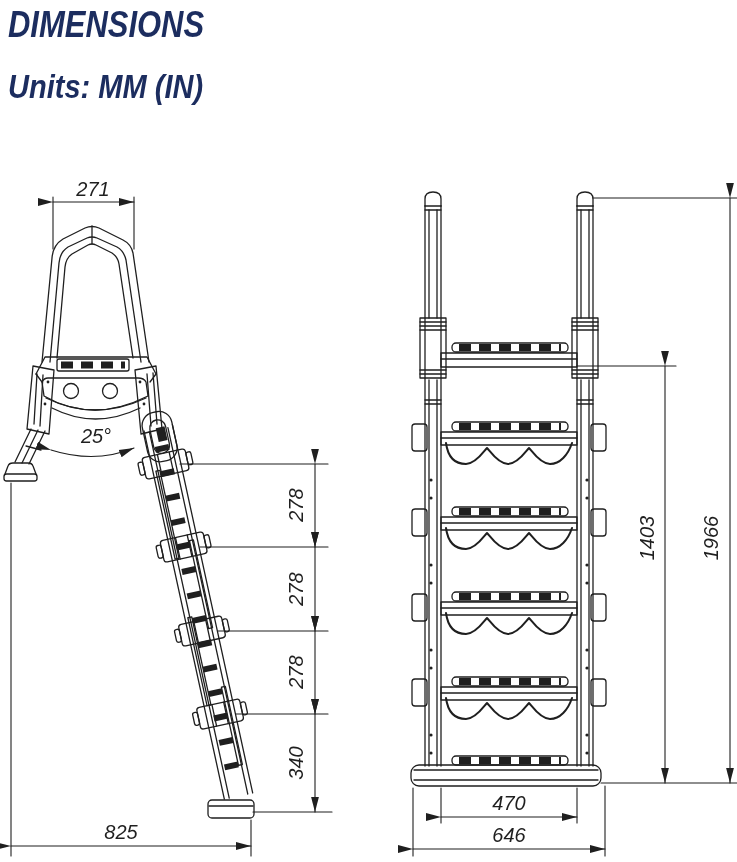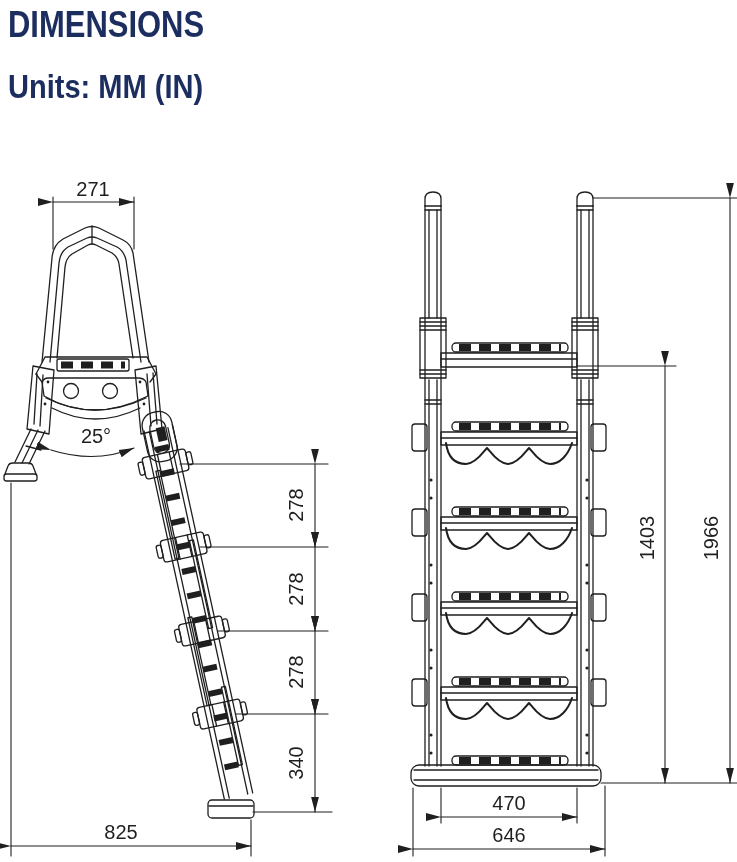--- a/index.html
+++ b/index.html
@@ -1,17 +1,17 @@
 <!DOCTYPE html>
 <html style="--c-title: #1c2d5f; --c-line: #1f1f1f;"><head>
 <meta charset="utf-8">
 <style>
   html,body{margin:0;padding:0;background:#fff;}
   #stage{position:relative;width:737px;height:862px;background:#fff;overflow:hidden;
-         font-family:"Liberation Sans",sans-serif;}
+         font-family:"Liberation Sans",sans-serif;font-style:italic;}
   .title{position:absolute;left:8px;top:4px;font-size:36px;font-weight:bold;
          color:var(--c-title,#1c2d5f);transform:scaleX(.86);transform-origin:0 0;
          letter-spacing:0px;white-space:nowrap;}
   .units{position:absolute;left:8px;top:68px;font-size:33px;font-weight:bold;
          color:var(--c-title,#1c2d5f);transform:scaleX(.88);transform-origin:0 0;
          white-space:nowrap;}
   svg{position:absolute;left:0;top:0;}
   .draw{stroke:var(--c-line,#1f1f1f);fill:none;stroke-width:1.3;
         stroke-linecap:round;stroke-linejoin:round;}
   .thin{stroke-width:1.1;}

